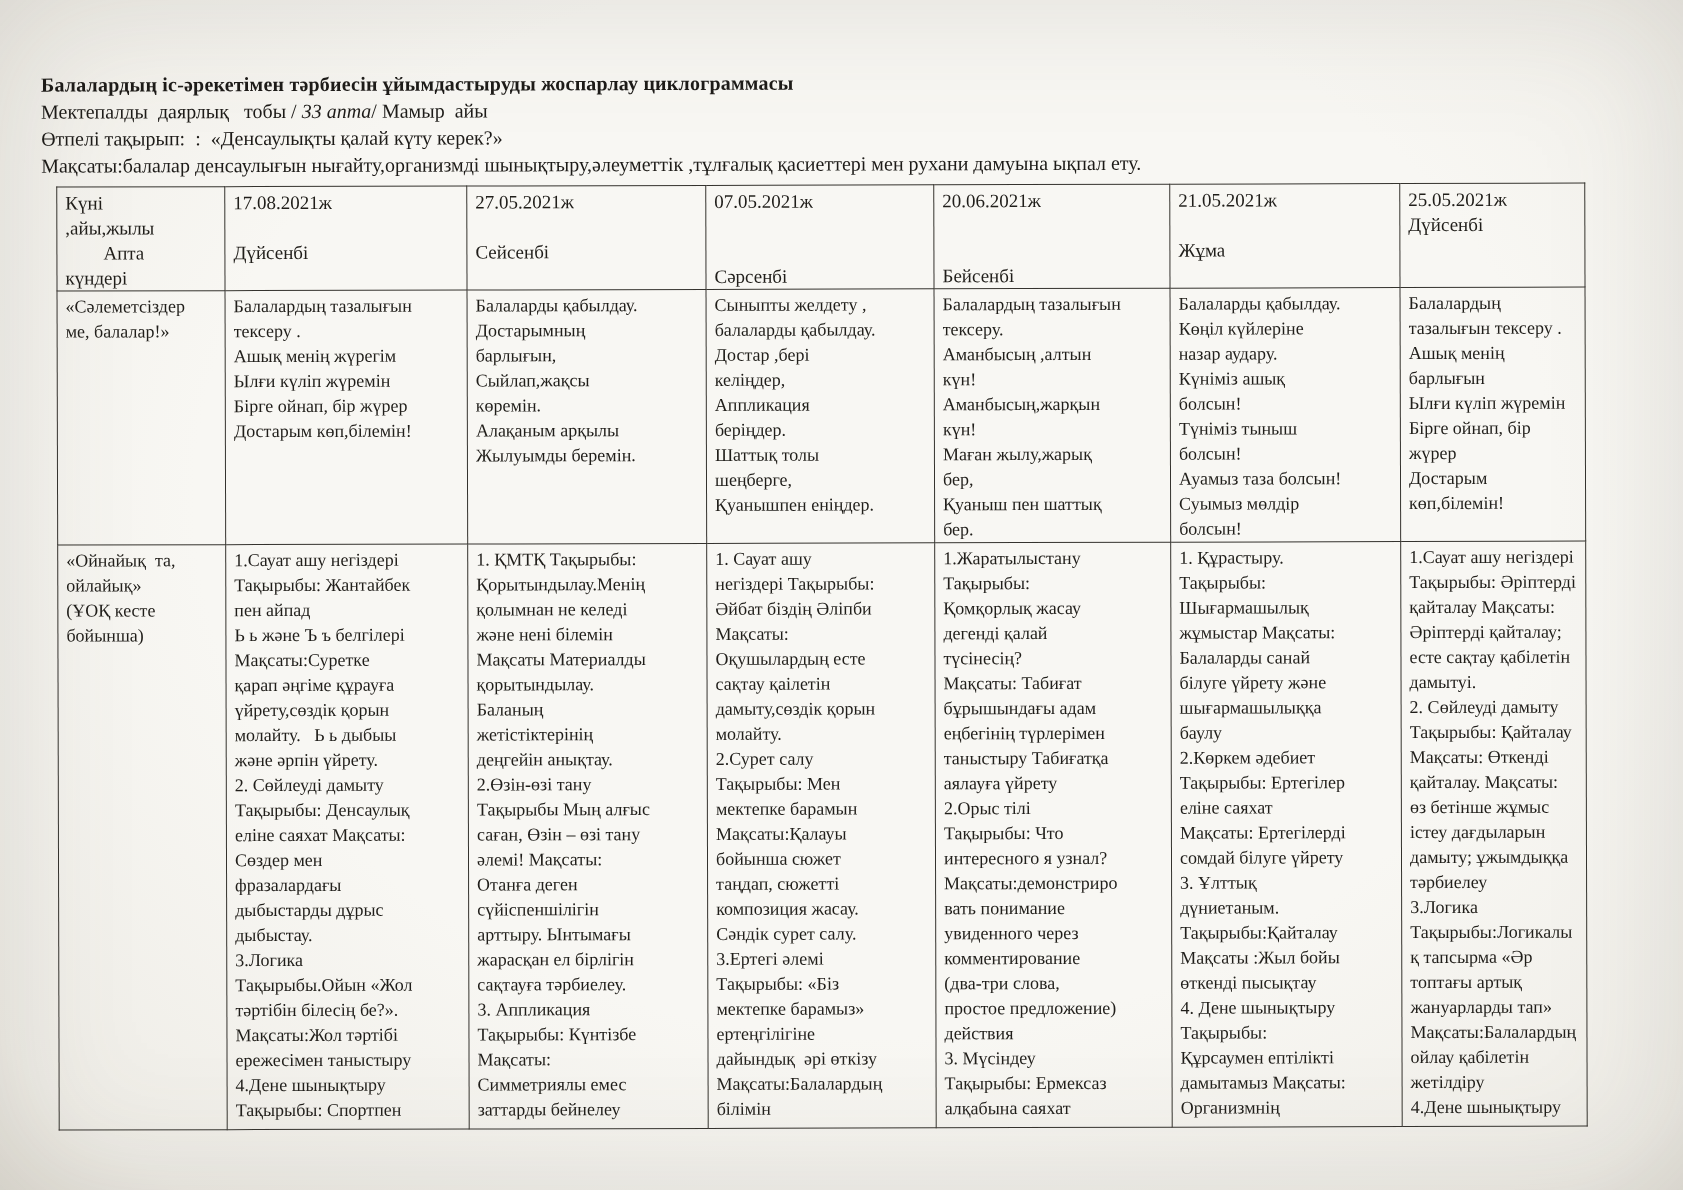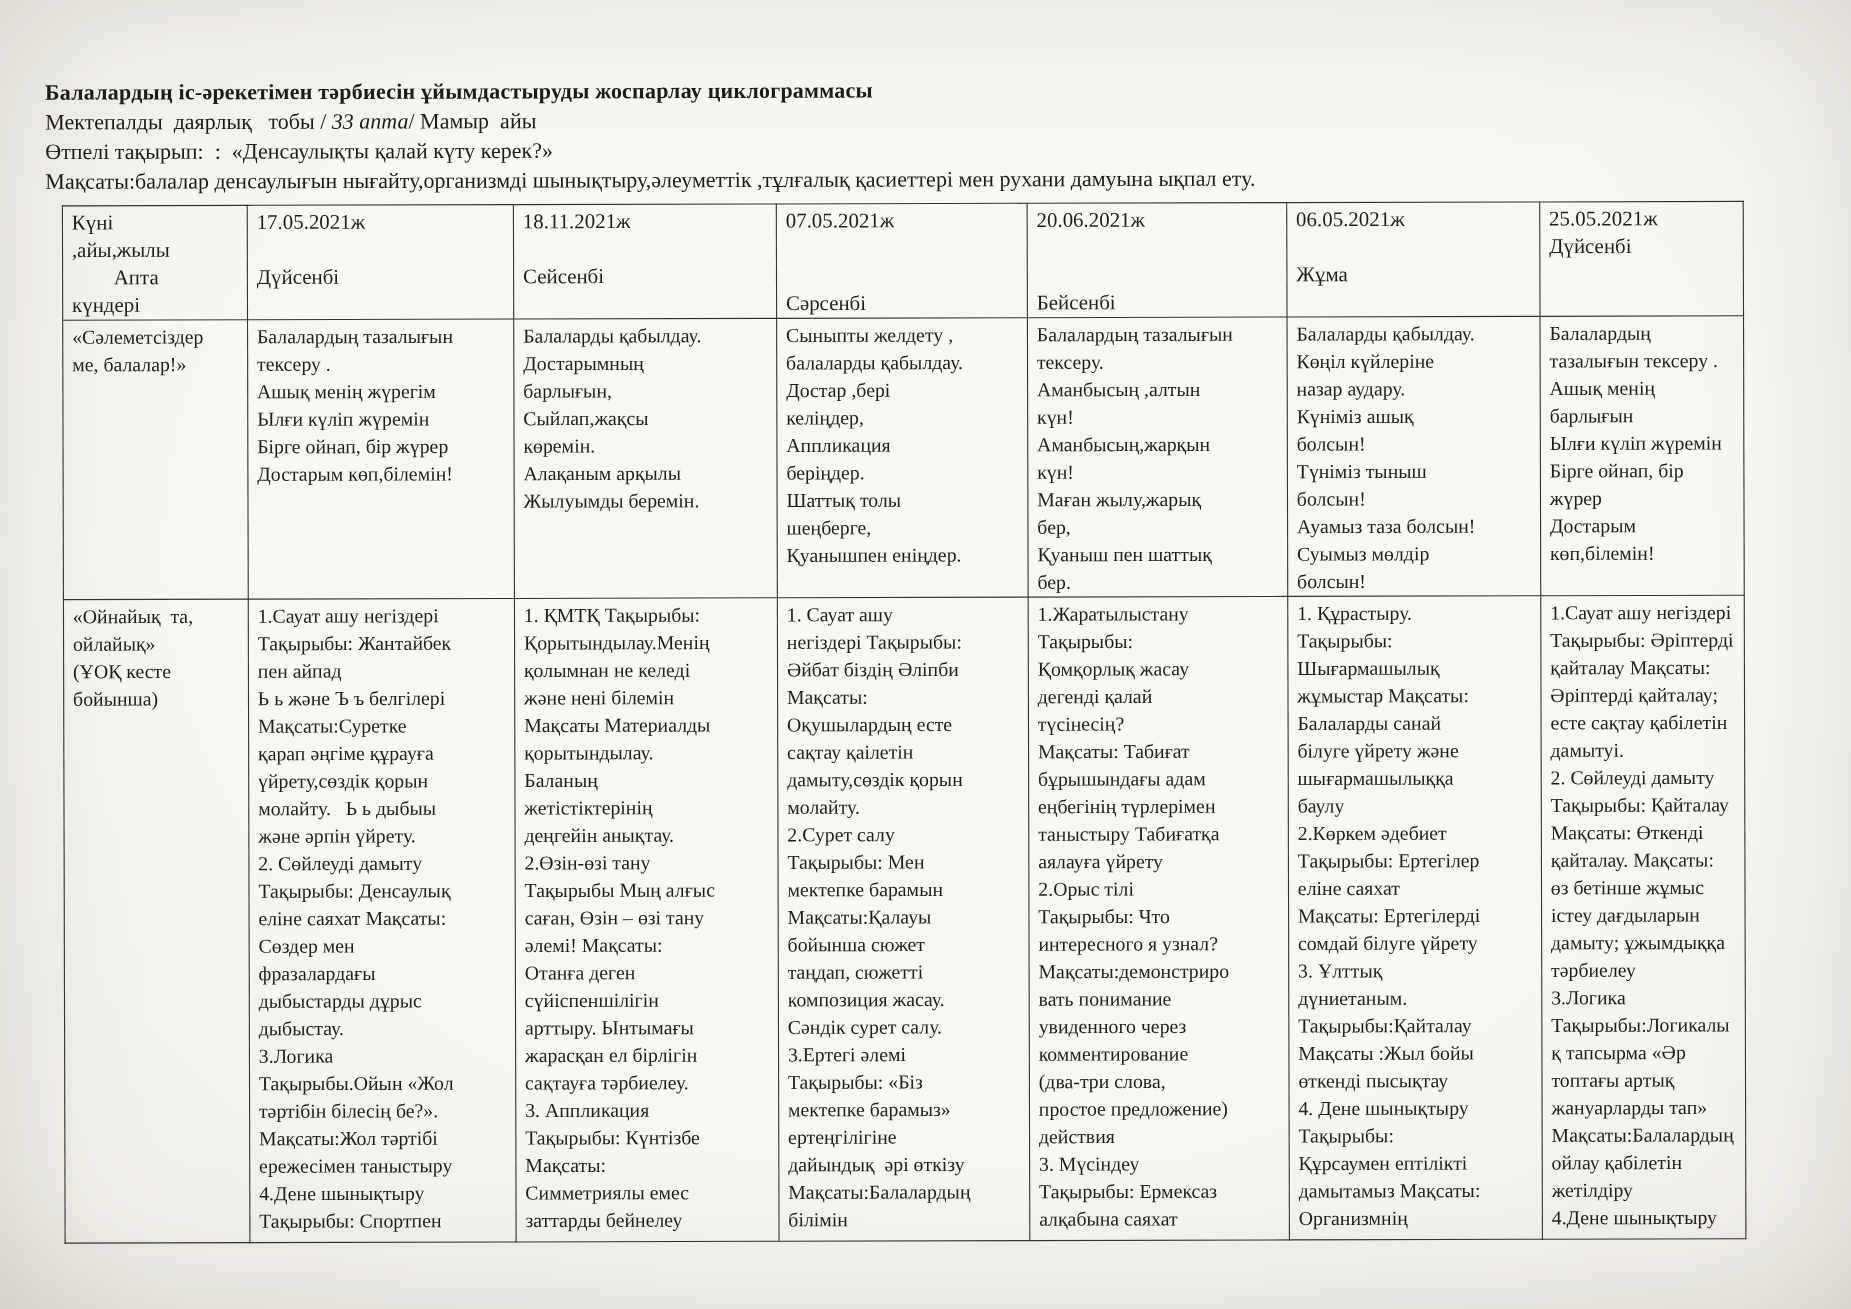--- a/index.html
+++ b/index.html
@@ -62,35 +62,35 @@
         <col style="width:236px">
         <col style="width:230px">
         <col style="width:185px">
       </colgroup>
       <tbody>
           <tr class="hrow">
         <td class="rowlabel">Күні
 ,айы,жылы
         Апта
 күндері</td>
-        <td>17.05.2021ж
+        <td>17.08.2021ж
 
 Дүйсенбі</td>
-        <td>18.11.2021ж
+        <td>27.05.2021ж
 
 Сейсенбі</td>
         <td>07.05.2021ж
 
 
 Сәрсенбі</td>
         <td>20.06.2021ж
 
 
 Бейсенбі</td>
-        <td>06.05.2021ж
+        <td>21.05.2021ж
 
 Жұма</td>
         <td>25.05.2021ж
 Дүйсенбі</td>
       </tr>
       <tr class="r1">
         <td class="rowlabel">«Сәлеметсіздер
 ме, балалар!»</td>
         <td>Балалардың тазалығын
 тексеру .

